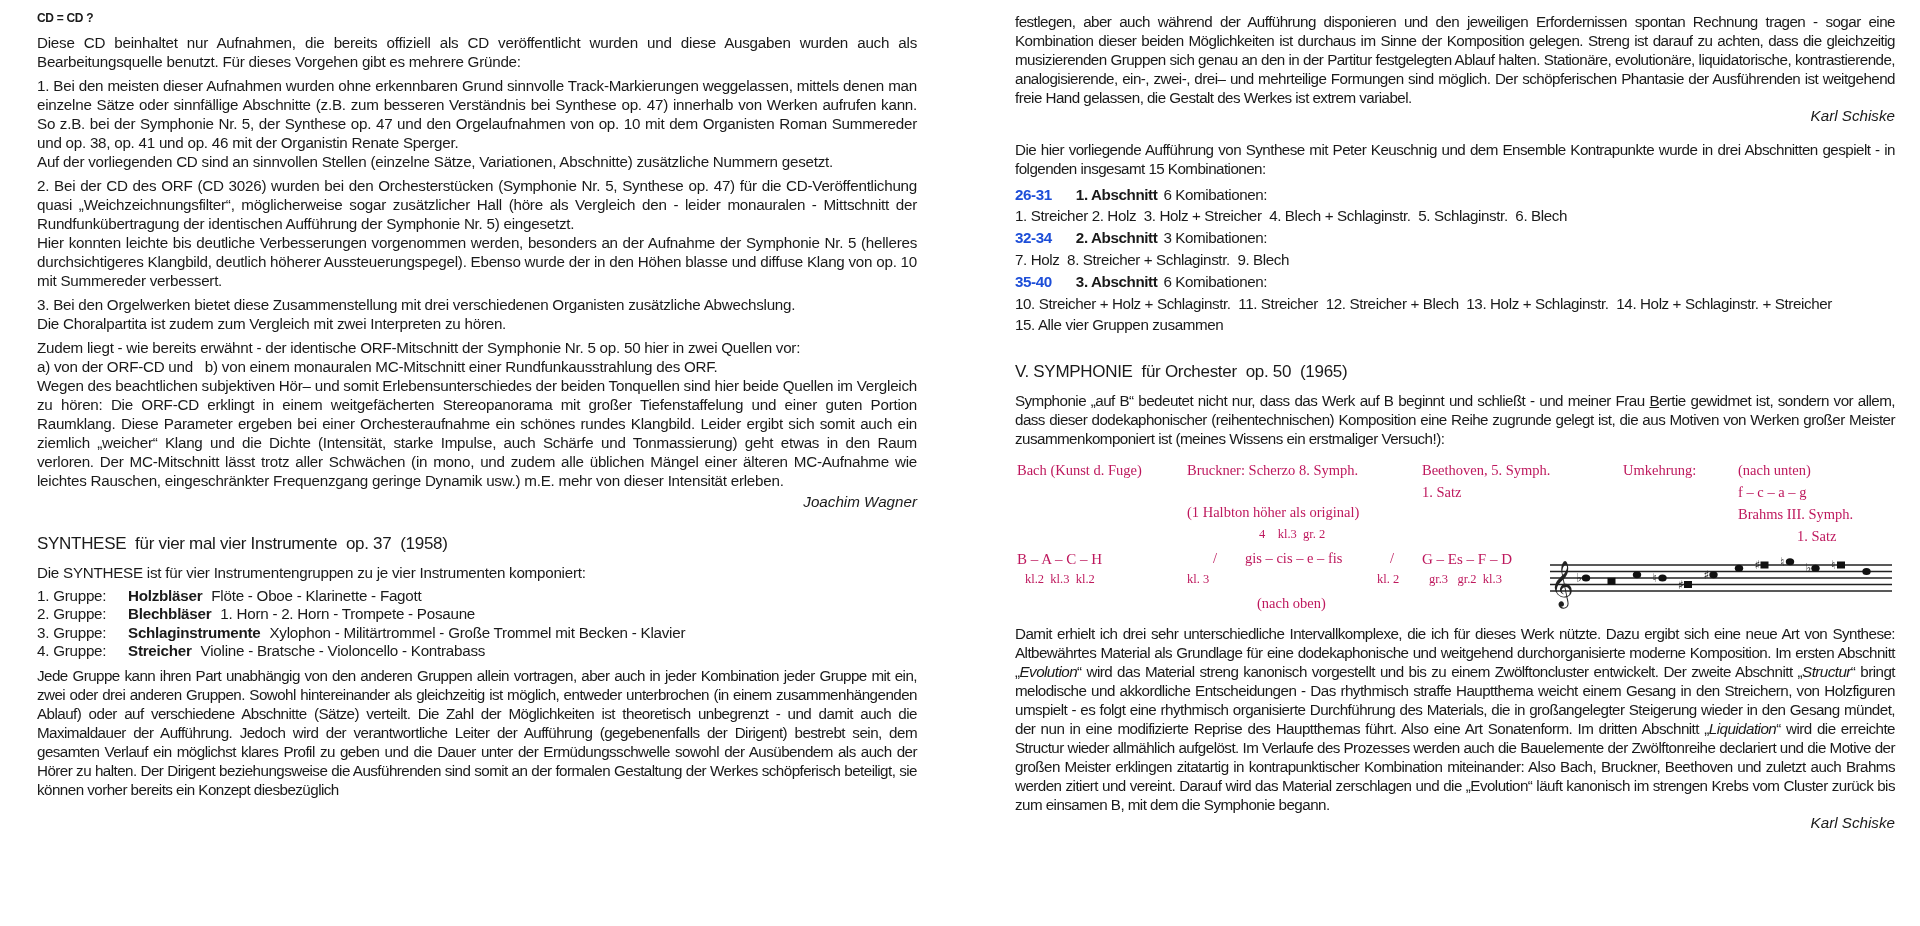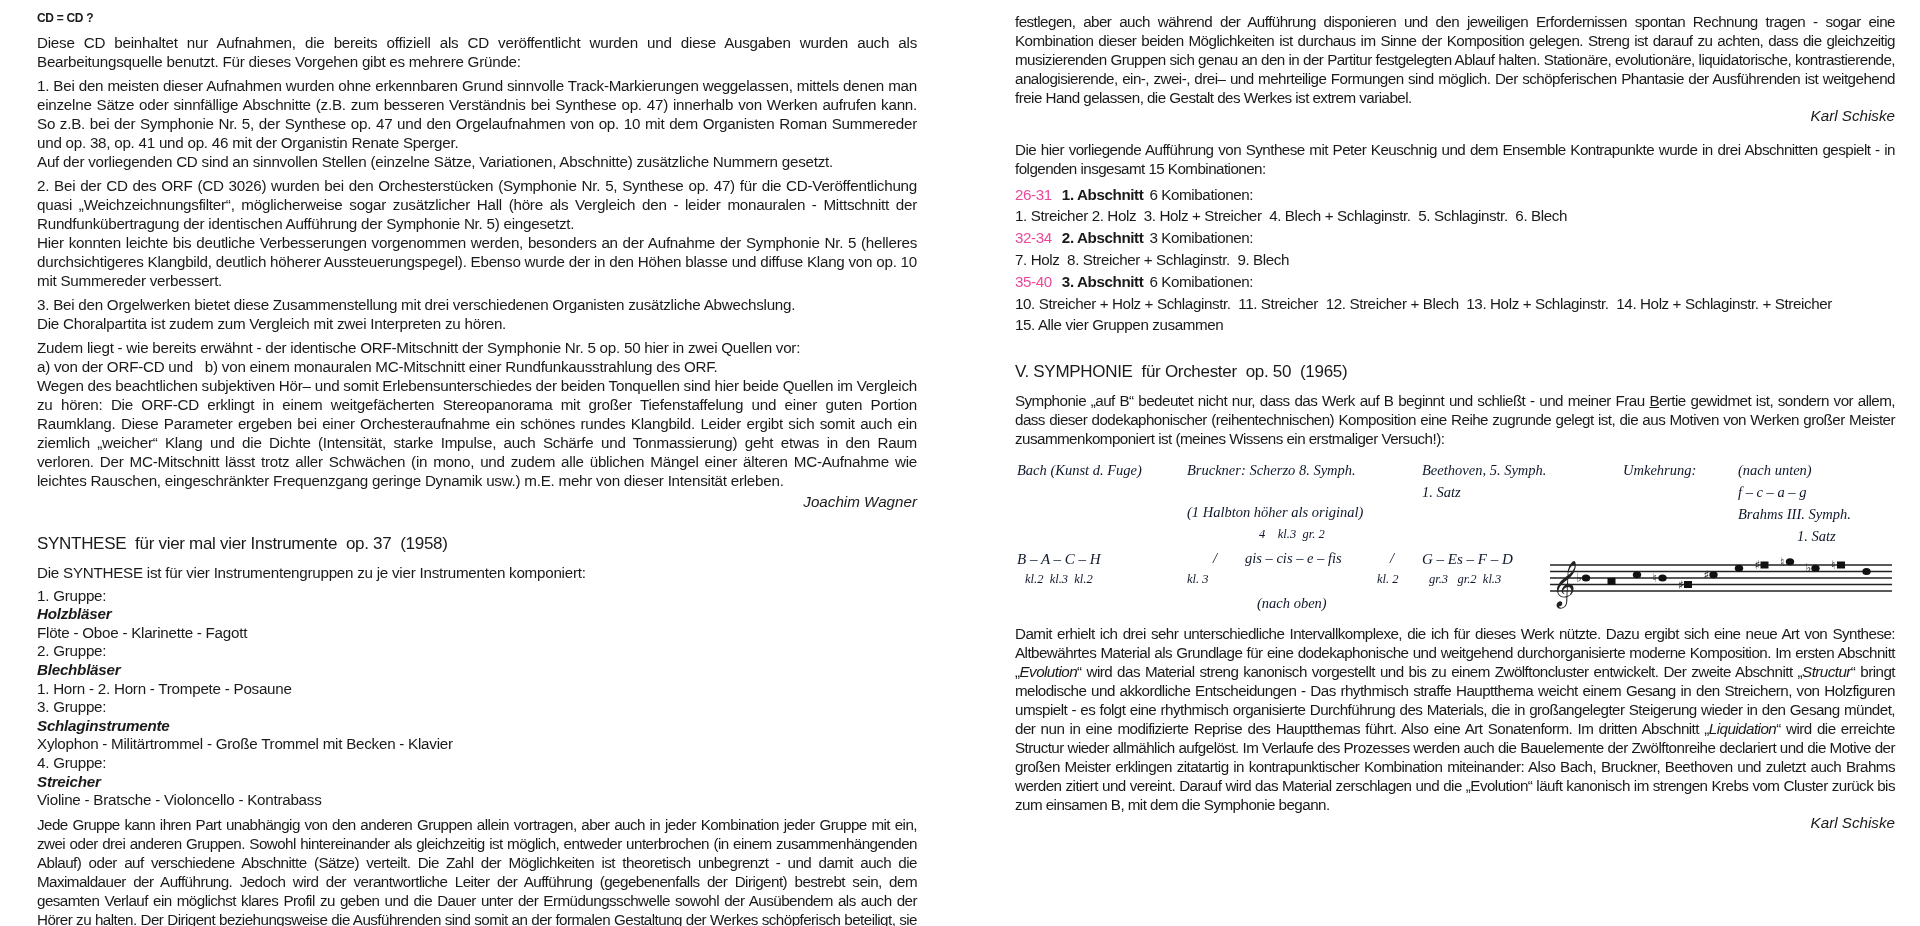--- a/index.html
+++ b/index.html
@@ -8,26 +8,26 @@
   .col { position:absolute; top:0; }
   .left { left:37px; width:880px; }
   .right { left:1015px; width:880px; }
   p { margin:0; font-size:15.2px; line-height:19px; text-align:justify; letter-spacing:-0.25px; }
   .tight { letter-spacing:-0.55px; }
   .gap { margin-top:5px; }
   h1 { font-size:12px; font-weight:bold; margin:11px 0 8px 0; letter-spacing:-0.3px; }
   h2 { font-size:17px; font-weight:normal; margin:0; letter-spacing:-0.3px; }
   h2 b { font-weight:normal; }
   .sig { text-align:right; font-style:italic; font-size:15.2px; line-height:18.6px; }
-  .grp { display:flex; font-size:15.2px; line-height:18.6px; letter-spacing:-0.25px;flex-direction:column; }
+  .grp { display:flex; font-size:15.2px; line-height:18.6px; letter-spacing:-0.25px; }
   .grp .n { width:91px; }
-  .grp .g { font-weight:bold; font-style:italic; margin-right:9px; }
-  .trk { color:#ec4899; font-weight:normal; margin-right:10px; }
+  .grp .g { font-weight:bold; margin-right:9px; }
+  .trk { color:#1d4ed8; font-weight:bold; margin-right:24px; }
   .ab { font-weight:bold; margin-right:6px; }
-  .score { position:relative; height:168px; font-family:"Liberation Serif", serif; font-size:14.5px; color:#0f172a;font-style:italic; }
+  .score { position:relative; height:168px; font-family:"Liberation Serif", serif; font-size:14.5px; color:#be185d; }
   .score span { position:absolute; white-space:nowrap; }
   .score .sm { font-size:12.5px; }
   .score svg { position:absolute; left:531px; top:97px; }
 </style>
 </head>
 <body>
 
 <div class="col left">
   <h1>CD = CD ?</h1>
   <p>Diese CD beinhaltet nur Aufnahmen, die bereits offiziell als CD veröffentlicht wurden und diese Ausgaben wurden auch als Bearbeitungsquelle benutzt. Für dieses Vorgehen gibt es mehrere Gründe:</p>

